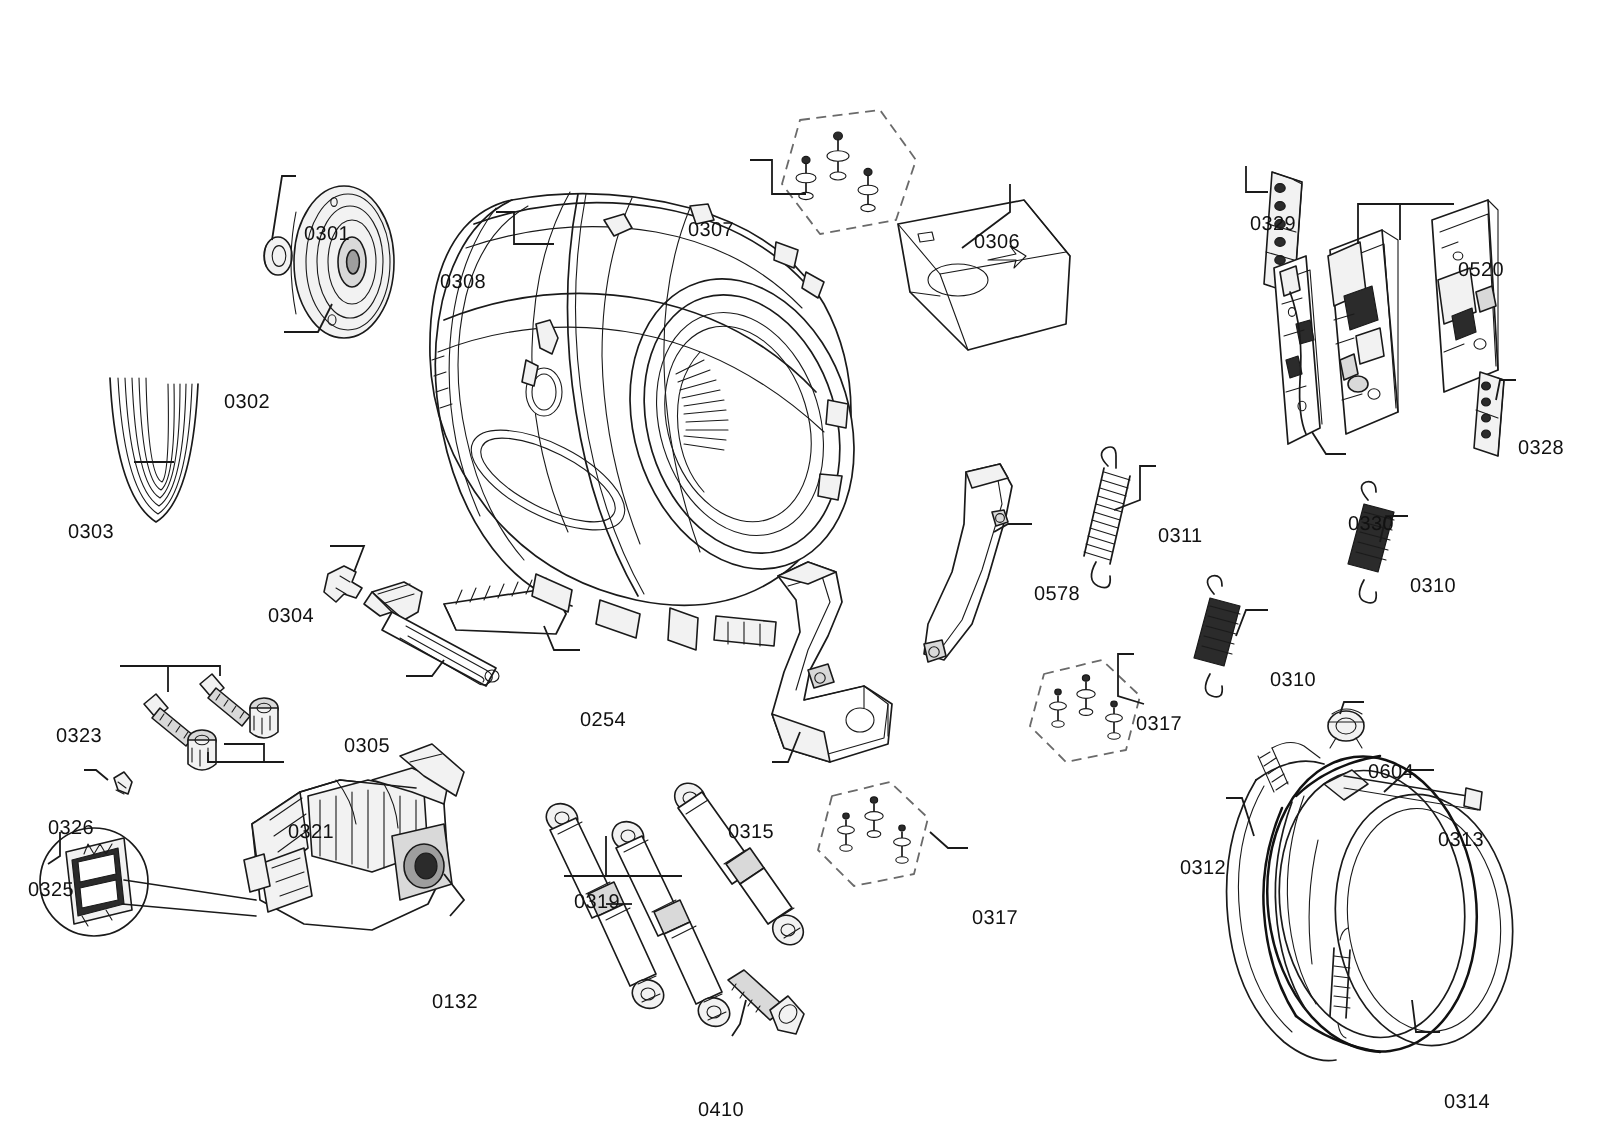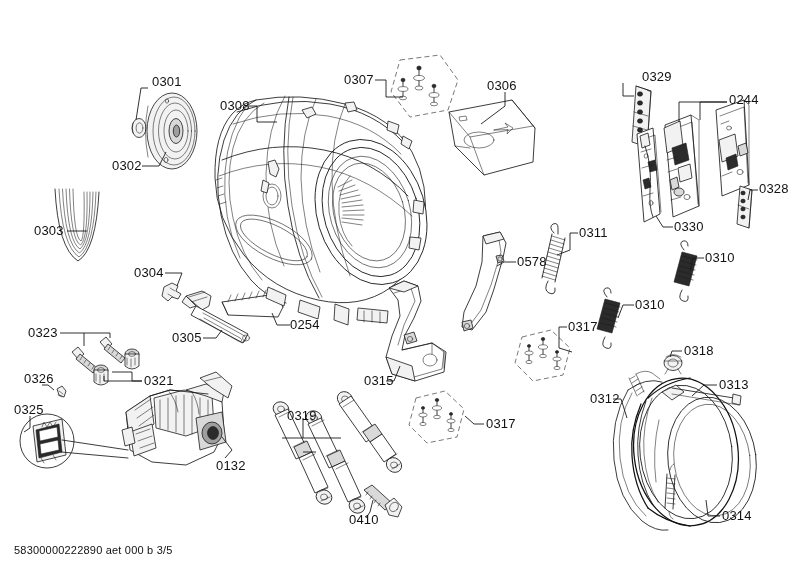--- a/index.html
+++ b/index.html
@@ -11,25 +11,26 @@
   #sheet{
     position:relative;
     width:800px;
     height:566px;
     background:#ffffff;
     overflow:hidden;
   }
   
   .lbl{
     position:absolute;
-    font-size:13px;
+    font-size:10px;
     line-height:12px;
     color:#111111;
     white-space:nowrap;
     letter-spacing:0.2px;
+    margin-top:36px;
   }
   
   #footer{
     position:absolute;
     left:14px;
     bottom:10px;
     font-size:11px;
     color:#111;
     letter-spacing:0.2px;
   }
@@ -603,29 +604,28 @@
     <span class="lbl" style="left:635px;top:299px">0310</span>
     <span class="lbl" style="left:705px;top:252px">0310</span>
     <span class="lbl" style="left:579px;top:227px">0311</span>
     <span class="lbl" style="left:590px;top:393px">0312</span>
     <span class="lbl" style="left:719px;top:379px">0313</span>
     <span class="lbl" style="left:722px;top:510px">0314</span>
     <span class="lbl" style="left:364px;top:375px">0315</span>
     <span class="lbl" style="left:517px;top:256px">0578</span>
     <span class="lbl" style="left:568px;top:321px">0317</span>
     <span class="lbl" style="left:486px;top:418px">0317</span>
-    <span class="lbl" style="left:684px;top:345px">0318</span>
+    <span class="lbl" style="left:684px;top:345px">0604</span>
     <span class="lbl" style="left:287px;top:410px">0319</span>
     <span class="lbl" style="left:349px;top:514px">0410</span>
     <span class="lbl" style="left:144px;top:375px">0321</span>
-    <span class="lbl" style="left:729px;top:94px">0244</span>
+    <span class="lbl" style="left:729px;top:94px">0520</span>
     <span class="lbl" style="left:28px;top:327px">0323</span>
     <span class="lbl" style="left:216px;top:460px">0132</span>
     <span class="lbl" style="left:14px;top:404px">0325</span>
     <span class="lbl" style="left:24px;top:373px">0326</span>
     <span class="lbl" style="left:759px;top:183px">0328</span>
-    <span class="lbl" style="left:642px;top:71px">0329</span>
+    <span class="lbl" style="left:625px;top:71px">0329</span>
     <span class="lbl" style="left:674px;top:221px">0330</span>
   </div>
 
-  <div id="footer">58300000222890 aet 000 b 3/5</div>
 
 </div>
 
 </body></html>

